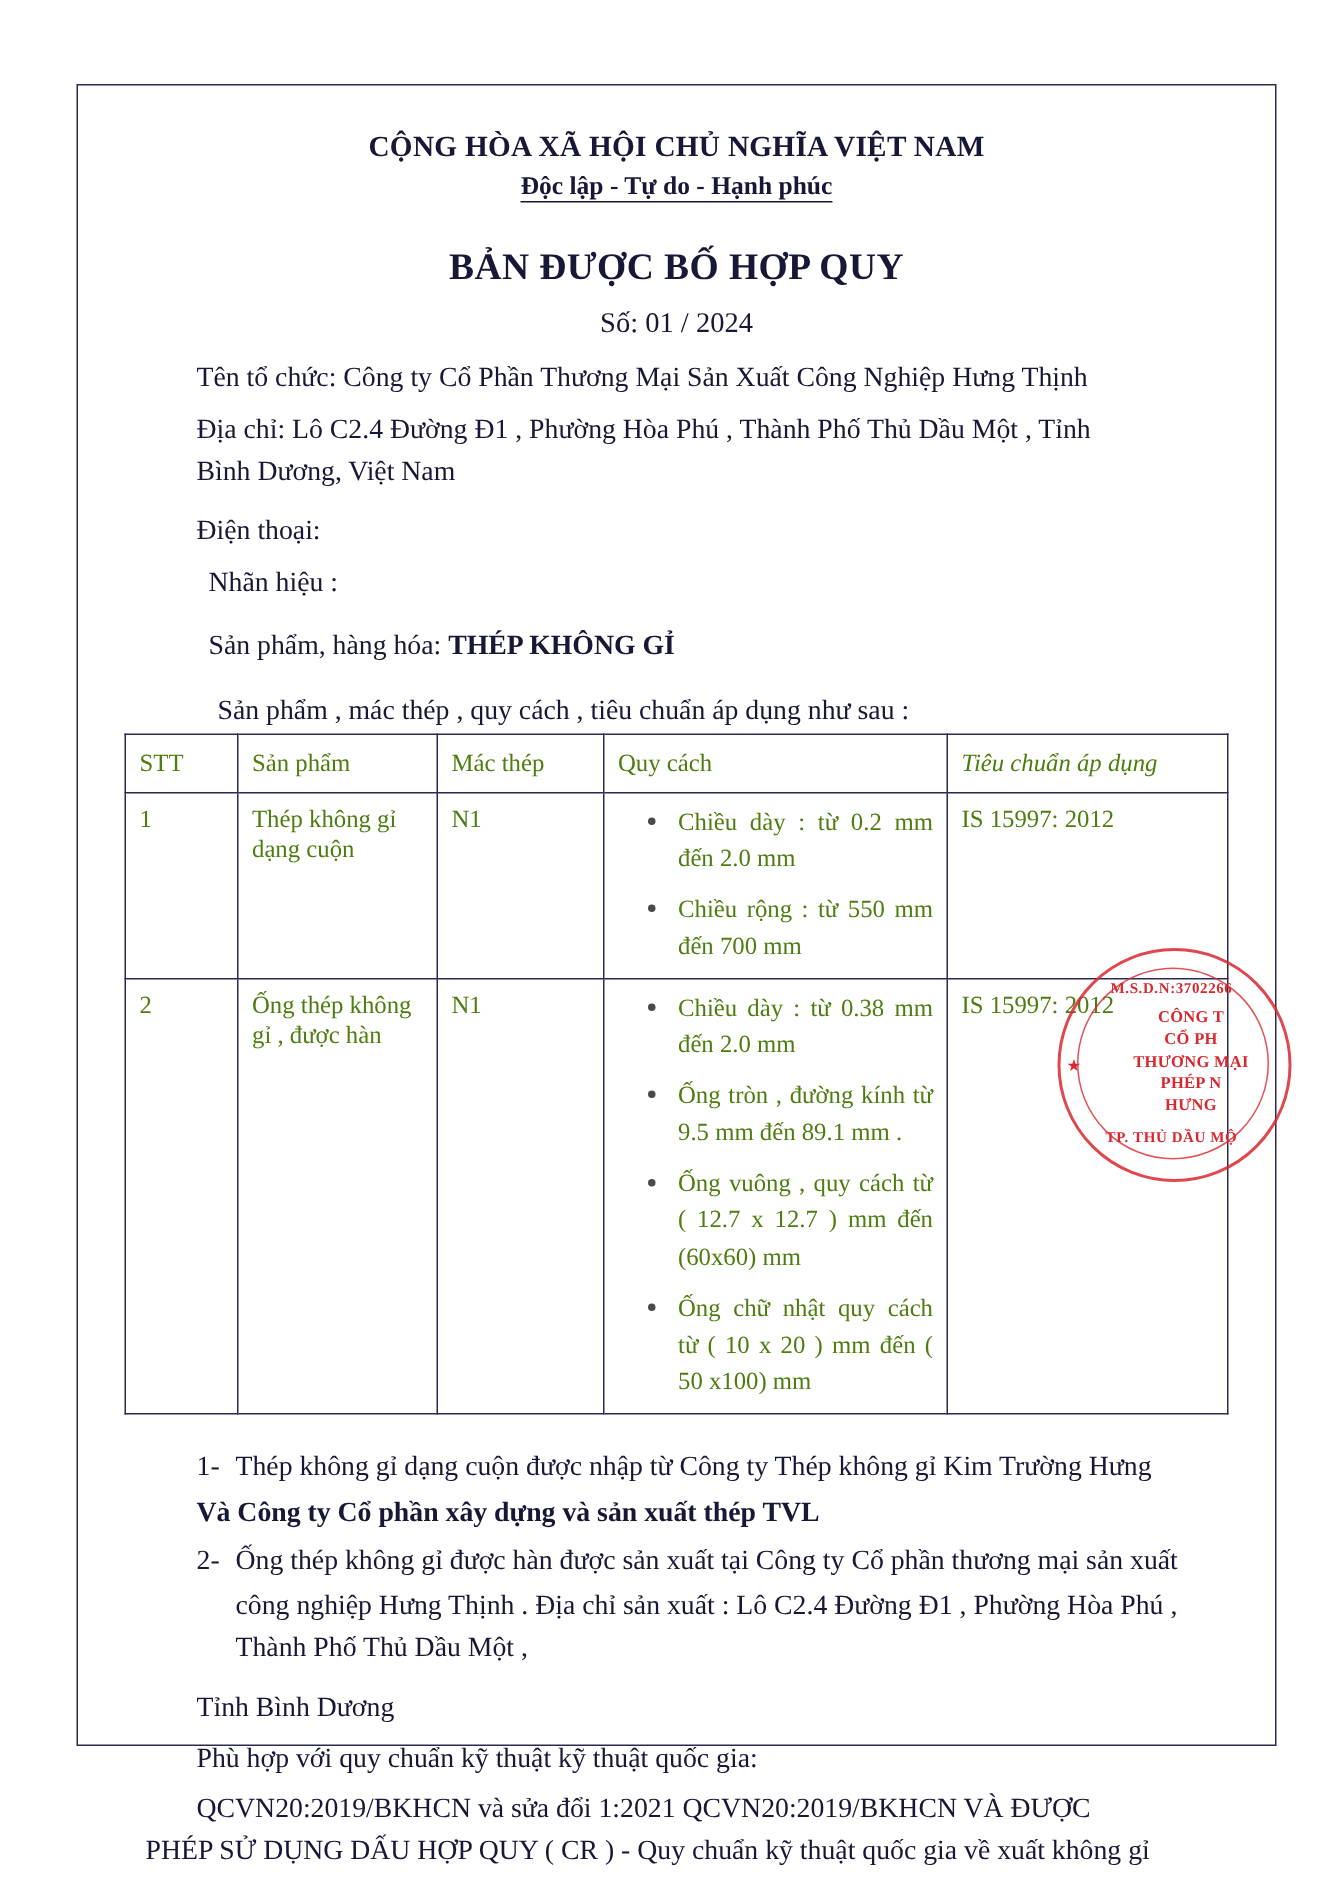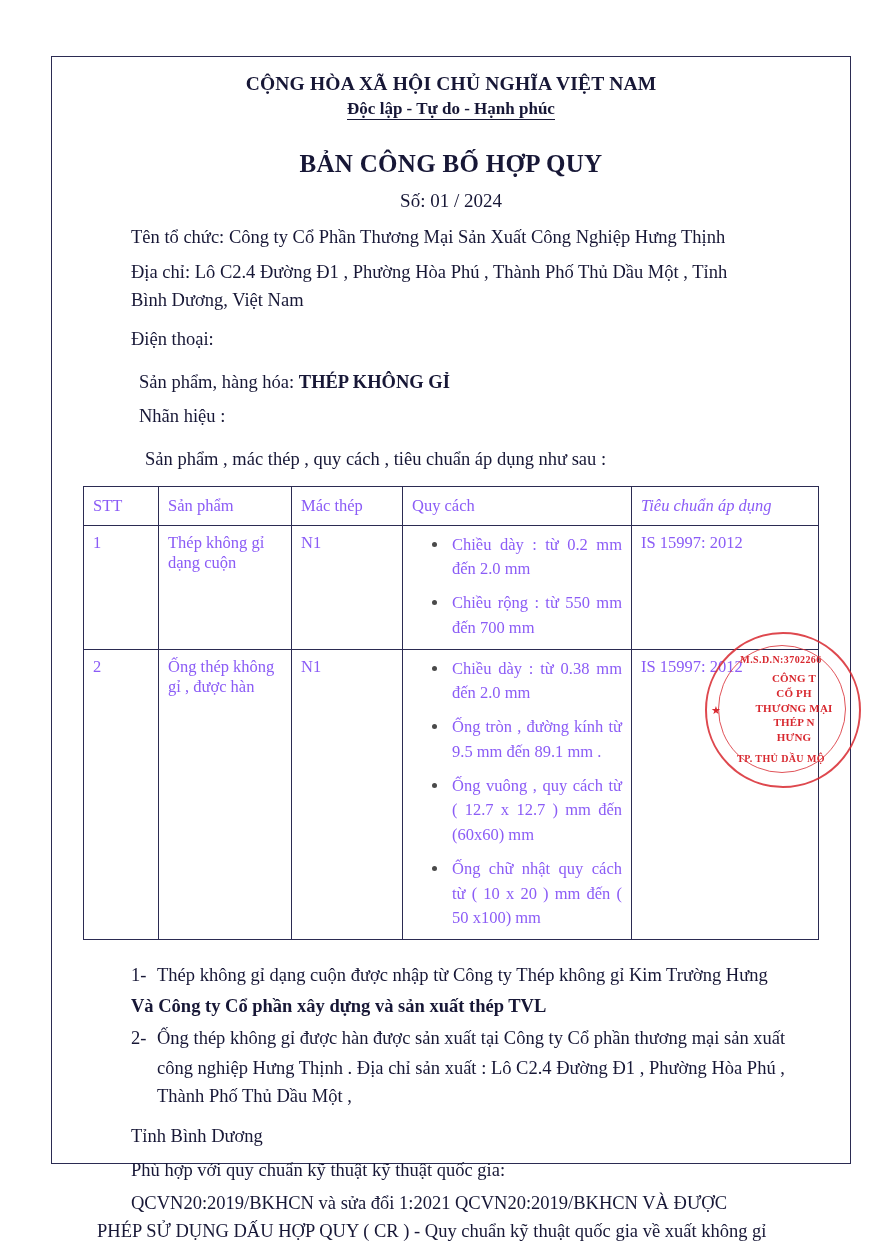--- a/index.html
+++ b/index.html
@@ -24,21 +24,21 @@
     border: 1.5px solid #2b2b52;
     box-sizing: border-box;
   }
   .content {
     position: absolute;
     left: 51px;
     top: 56px;
     width: 800px;
     height: 1108px;
     box-sizing: border-box;
-    padding: 7px 32px 0 32px;
+    padding: 22px 32px 0 32px;
   }
   .center { text-align: center; }
   .nation-title {
     font-weight: bold;
     font-size: 19.5px;
     letter-spacing: 0.2px;
     margin-top: 10px;
     color: #171736;
   }
   .nation-sub {
@@ -69,23 +69,23 @@
     margin-top: 11px;
     color: #171736;
   }
   .para.indent1 { padding-left: 48px; }
   .para.indent2 { padding-left: 56px; }
   .para.indent3 { padding-left: 62px; }
   .bold { font-weight: bold; }
   table.spec {
     width: 100%;
     border-collapse: collapse;
-    margin-top: 12px;
+    margin-top: 0;
     font-size: 16.5px;
-    color: #8b5cf6;
+    color: #4d7c0f;
   }
   table.spec th, table.spec td {
     border: 1.2px solid #2b2b52;
     padding: 7px 9px;
     vertical-align: top;
     text-align: left;
     font-weight: normal;
   }
   table.spec th { padding-top: 9px; padding-bottom: 9px; }
   .col-stt { width: 56px; text-align: center; }
@@ -198,39 +198,39 @@
 </head>
 <body>
 
 <div class="page-frame"></div>
 
 <div class="content">
 
   <div class="center nation-title">CỘNG HÒA XÃ HỘI CHỦ NGHĨA VIỆT NAM</div>
   <div class="center nation-sub"><span class="u">Độc lập - Tự do - Hạnh phúc</span></div>
 
-  <div class="center doc-title">BẢN CÔNG BỐ HỢP QUY</div>
+  <div class="center doc-title">BẢN ĐƯỢC BỐ HỢP QUY</div>
   <div class="center doc-number">Số: 01 / 2024</div>
 
   <div class="para indent1">
     <span>Tên tổ chức: </span><span>Công ty Cổ Phần Thương Mại Sản Xuất Công Nghiệp Hưng Thịnh</span>
   </div>
 
   <div class="para indent1" style="margin-top:6px">
     <span>Địa chỉ: </span><span>Lô C2.4 Đường Đ1 , Phường Hòa Phú , Thành Phố Thủ Dầu Một , Tỉnh</span>
   </div>
   <div class="para indent1" style="margin-top:0">Bình Dương, Việt Nam</div>
 
   <div class="para indent1" style="margin-top:10px">Điện thoại:</div>
 
+  <div class="para indent2" style="margin-top:6px">Nhãn hiệu :</div>
+
   <div class="para indent2" style="margin-top:14px">
     <span>Sản phẩm, hàng hóa: </span><span class="bold">THÉP KHÔNG GỈ</span>
   </div>
-
-  <div class="para indent2" style="margin-top:6px">Nhãn hiệu :</div>
 
   <div class="para indent3" style="margin-top:14px">Sản phẩm , mác thép , quy cách , tiêu chuẩn áp dụng như sau :</div>
 
   <table class="spec">
     <thead>
       <tr>
         <th class="col-stt">STT</th>
         <th class="col-sp">Sản phẩm</th>
         <th class="col-mac">Mác thép</th>
         <th class="col-qc">Quy cách</th>
@@ -291,19 +291,19 @@
 
   <div class="stamp">
     <div class="stamp-outer"></div>
     <div class="stamp-inner"></div>
     <div class="stamp-arc-top">M.S.D.N:3702266</div>
     <div class="stamp-star">★</div>
     <div class="stamp-core">
       <div>CÔNG T</div>
       <div>CỔ PH</div>
       <div>THƯƠNG MẠI</div>
-      <div>THÉP N</div>
+      <div>PHÉP N</div>
       <div>HƯNG</div>
     </div>
     <div class="stamp-arc-bottom">TP. THỦ DẦU MỘ</div>
   </div>
 
 </div>
 
 </body></html>

